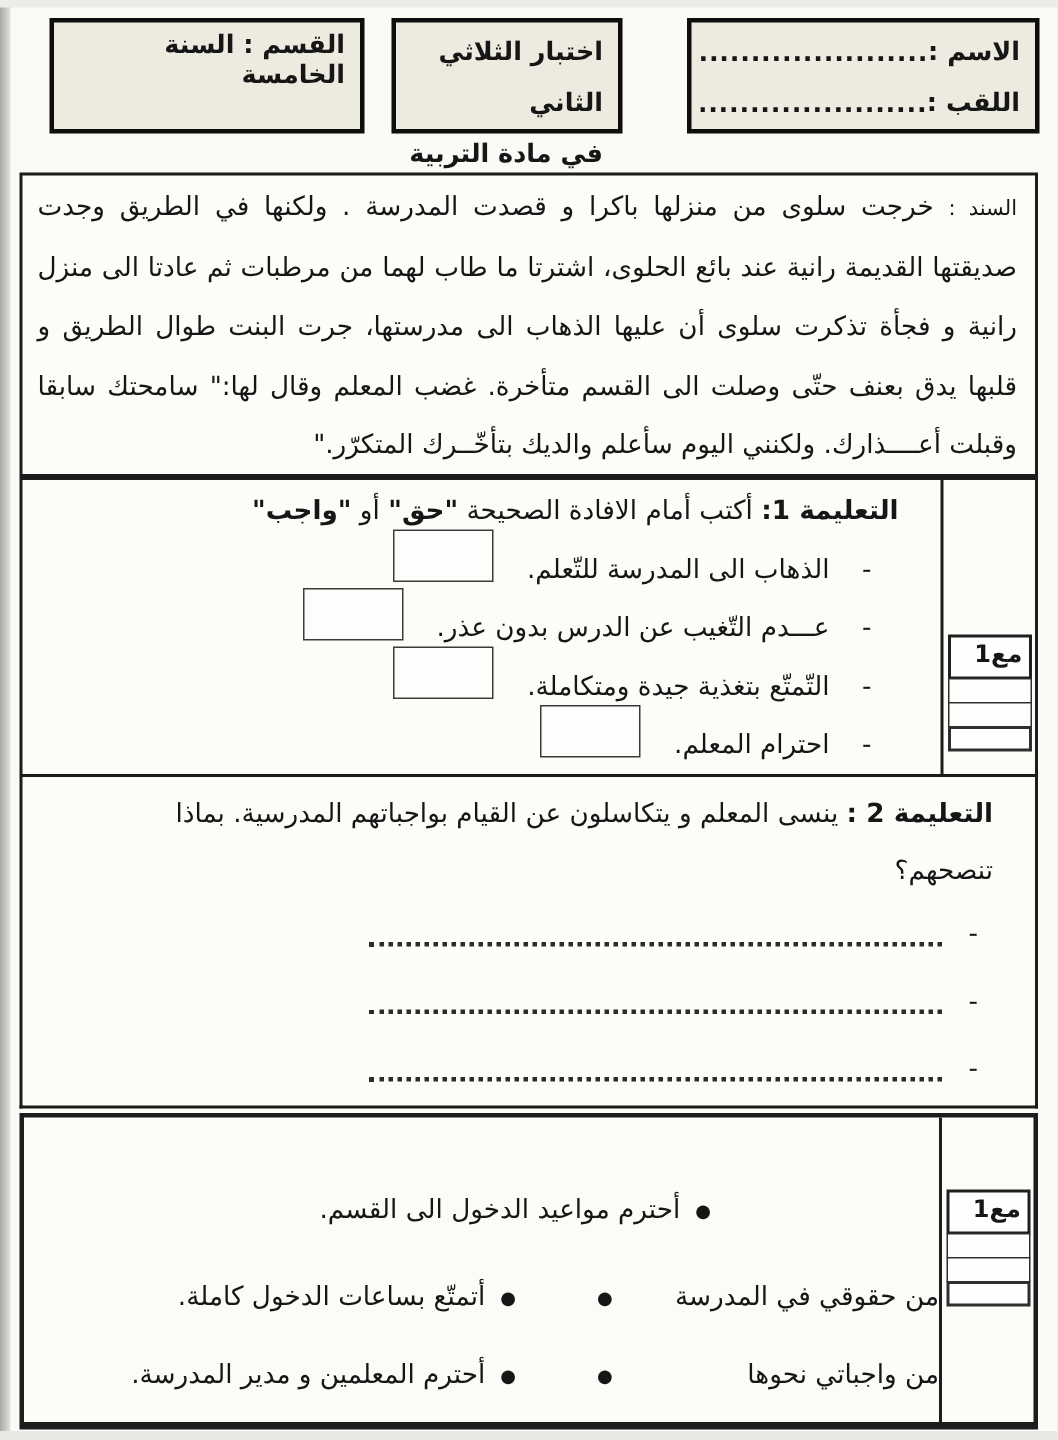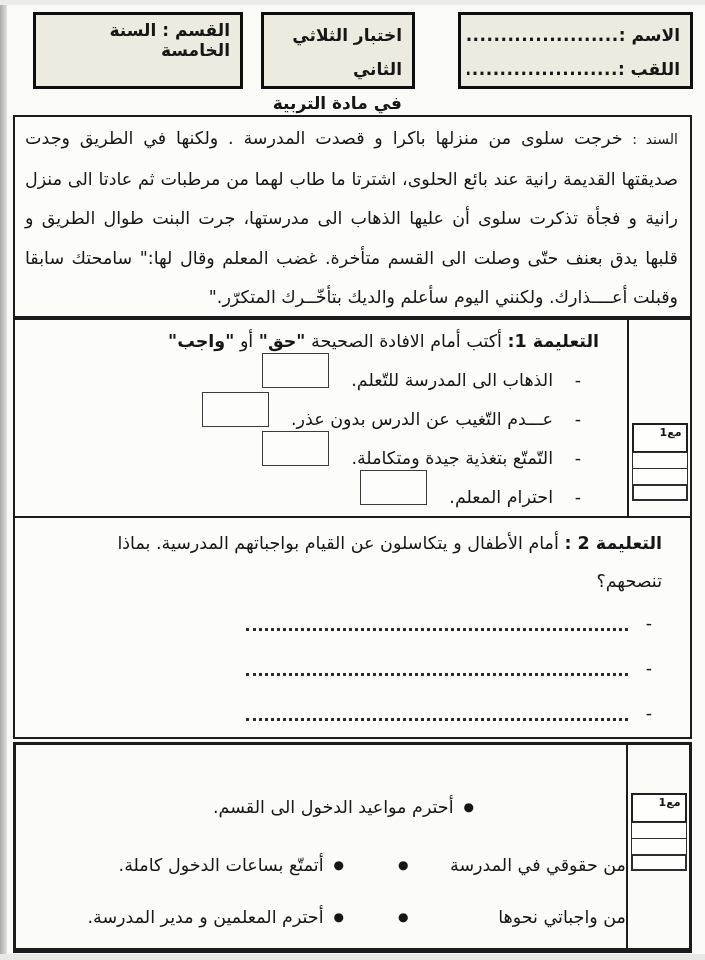--- a/index.html
+++ b/index.html
@@ -28,21 +28,21 @@
   
   .sec{position:absolute;left:13px;width:679px;border:2px solid #1c1c1c;
        box-sizing:border-box;display:flex;background:#fcfcf9;}
   .sec1{top:318px;height:200px;}
   .sec2{top:518px;height:221px;border-top:none;}
   .sec3{top:742px;height:211px;border-width:3px;border-bottom-width:5px;background:#fbfbf7;}
 
   .margin-col{width:63px;border-left:2px solid #1c1c1c;flex-shrink:0;box-sizing:border-box;}
   .mark-stack{width:56px;margin:0 auto;}
   .mark-label-box{height:30px;border:2px solid #1f1f1f;background:#fefefc;
-                  font-size:11px;font-weight:bold;padding:1px 4px 0 0;box-sizing:border-box;}
+                  font-size:16px;font-weight:bold;padding:1px 4px 0 0;box-sizing:border-box;}
   .mark-box{height:17px;border:1.3px solid #2e2e2e;margin-top:-1px;background:#fefefc;box-sizing:border-box;}
   .mark-box.thick{border-width:2.6px;}
 
   .sec-content{flex:1;position:relative;padding:6px 28px 0 8px;box-sizing:border-box;font-size:17.5px;}
   .sec-title{line-height:30px;margin-bottom:4px;}
   .bold{font-weight:bold;}
 
   
   .q-item{display:flex;align-items:center;height:39px;padding-right:18px;}
   .q-item .dash{width:28px;}
@@ -133,21 +133,21 @@
         <span>احترام المعلم.</span>
         <span class="answer-box"></span>
       </div>
     </div>
   </div>
 
   <div class="sec sec2">
     <div class="sec-content">
       <div class="sec-title" style="line-height:38px;margin-bottom:0;">
         <span class="bold">التعليمة 2 :</span>
-        <span>أمام الأطفال و يتكاسلون عن القيام بواجباتهم المدرسية. بماذا</span>
+        <span>ينسى المعلم و يتكاسلون عن القيام بواجباتهم المدرسية. بماذا</span>
         <div>تنصحهم؟</div>
       </div>
       <div class="dotline">
         <span class="dash">-</span>
         <span class="dots"></span>
       </div>
       <div class="dotline">
         <span class="dash">-</span>
         <span class="dots"></span>
       </div>

